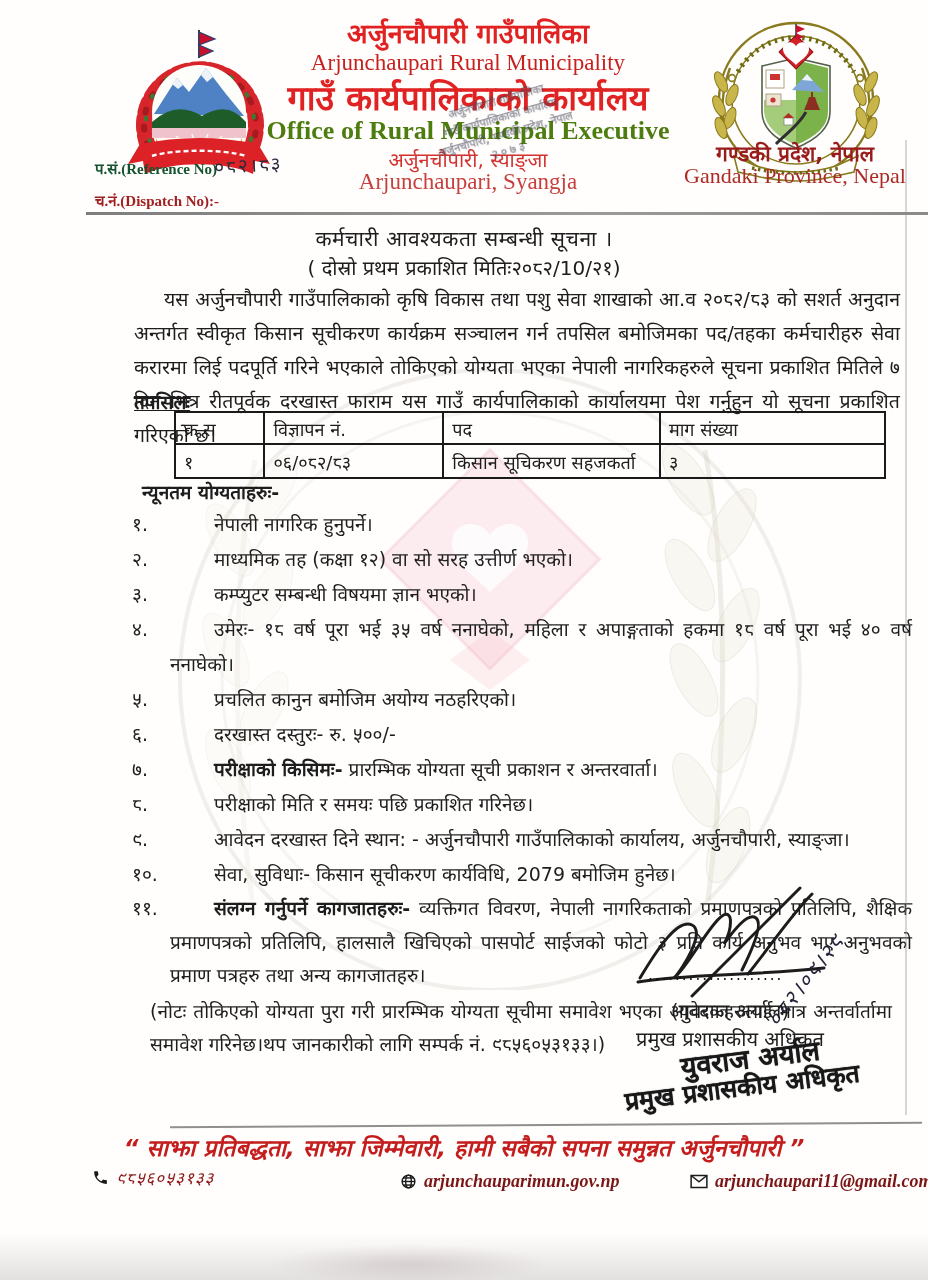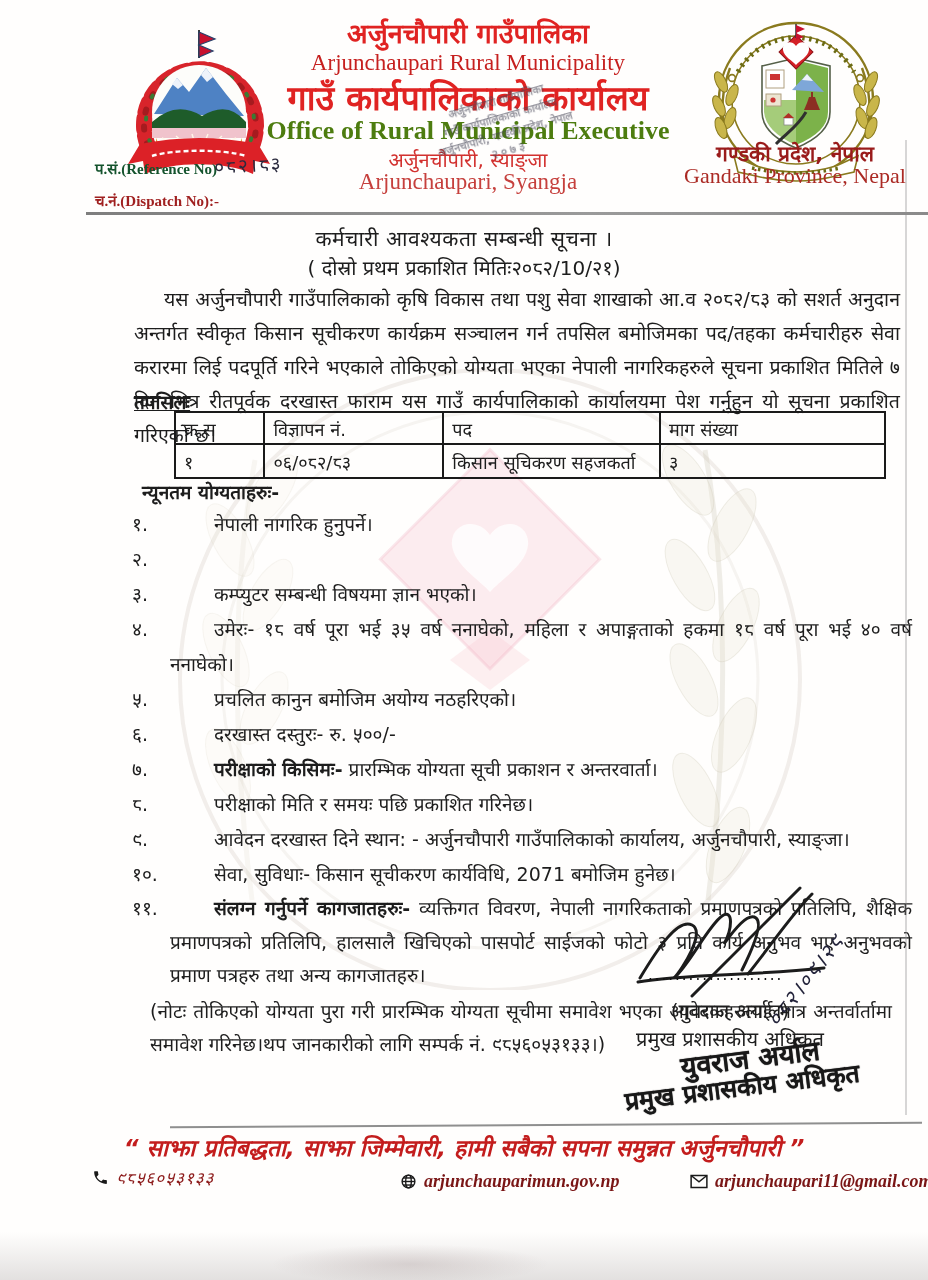--- a/index.html
+++ b/index.html
@@ -222,29 +222,29 @@
         <td>३</td>
       </tr>
     </tbody>
       </table>
   </div>
 
   <div class="abs qhead">न्यूनतम योग्यताहरुः-</div>
 
   <div class="abs qlist">
     <div class="q-item"><span class="q-num">१.</span><span class="q-lead"></span><span>नेपाली नागरिक हुनुपर्ने।</span></div>
-    <div class="q-item"><span class="q-num">२.</span><span class="q-lead"></span></div>
+    <div class="q-item"><span class="q-num">२.</span><span class="q-lead"></span><span>माध्यमिक तह (कक्षा १२) वा सो सरह उत्तीर्ण भएको।</span></div>
     <div class="q-item"><span class="q-num">३.</span><span class="q-lead"></span><span>कम्प्युटर सम्बन्धी विषयमा ज्ञान भएको।</span></div>
     <div class="q-item"><span class="q-num">४.</span><span class="q-lead"></span><span>उमेरः- १८ वर्ष पूरा भई ३५ वर्ष ननाघेको, महिला र अपाङ्गताको हकमा १८ वर्ष पूरा भई ४० वर्ष ननाघेको।</span></div>
     <div class="q-item"><span class="q-num">५.</span><span class="q-lead"></span><span>प्रचलित कानुन बमोजिम अयोग्य नठहरिएको।</span></div>
     <div class="q-item"><span class="q-num">६.</span><span class="q-lead"></span><span>दरखास्त दस्तुरः- रु. ५००/-</span></div>
     <div class="q-item"><span class="q-num">७.</span><span class="q-lead">परीक्षाको किसिमः-</span><span> प्रारम्भिक योग्यता सूची प्रकाशन र अन्तरवार्ता।</span></div>
     <div class="q-item"><span class="q-num">८.</span><span class="q-lead"></span><span>परीक्षाको मिति र समयः पछि प्रकाशित गरिनेछ।</span></div>
     <div class="q-item"><span class="q-num">९.</span><span class="q-lead"></span><span>आवेदन दरखास्त दिने स्थान: - अर्जुनचौपारी गाउँपालिकाको कार्यालय, अर्जुनचौपारी, स्याङ्जा।</span></div>
-    <div class="q-item"><span class="q-num">१०.</span><span class="q-lead"></span><span>सेवा, सुविधाः- किसान सूचीकरण कार्यविधि, 2071 बमोजिम हुनेछ।</span></div>
+    <div class="q-item"><span class="q-num">१०.</span><span class="q-lead"></span><span>सेवा, सुविधाः- किसान सूचीकरण कार्यविधि, 2079 बमोजिम हुनेछ।</span></div>
     <div class="q-item wrap3"><span class="q-num">११.</span><span class="q-lead">संलग्न गर्नुपर्ने कागजातहरुः-</span><span> व्यक्तिगत विवरण, नेपाली नागरिकताको प्रमाणपत्रको प्रतिलिपि, शैक्षिक प्रमाणपत्रको प्रतिलिपि, हालसालै खिचिएको पासपोर्ट साईजको फोटो ३ प्रति कार्य अनुभव भए अनुभवको प्रमाण पत्रहरु तथा अन्य कागजातहरु।</span></div>
     <div class="q-note">(नोटः तोकिएको योग्यता पुरा गरी प्रारम्भिक योग्यता सूचीमा समावेश भएका आवेदकहरुलाई मात्र अन्तर्वार्तामा समावेश गरिनेछ।थप जानकारीको लागि सम्पर्क नं. ९८५६०५३१३३।)</div>
   </div>
 
   <svg class="abs sig-svg" width="205" height="118" viewBox="0 0 205 118">
     <g fill="none" stroke="#1c1c1c" stroke-width="3" stroke-linecap="round">
       <path d="M12,96 C30,66 50,36 64,43 C78,50 54,88 46,96 C62,82 80,44 94,34 C106,26 104,48 96,62 C106,48 120,30 128,36 C136,42 122,72 114,88"></path>
       <path d="M10,100 C55,92 120,94 196,86"></path>
       <path d="M64,114 L172,6"></path>
       <path d="M120,92 C144,62 164,32 184,12"></path>

